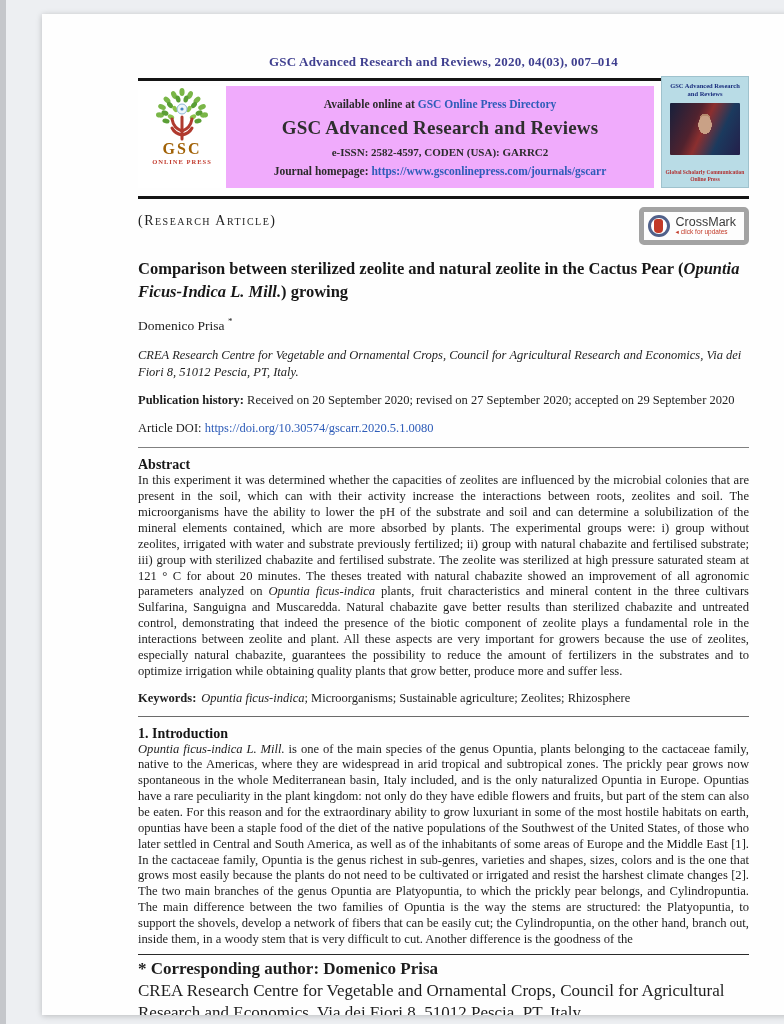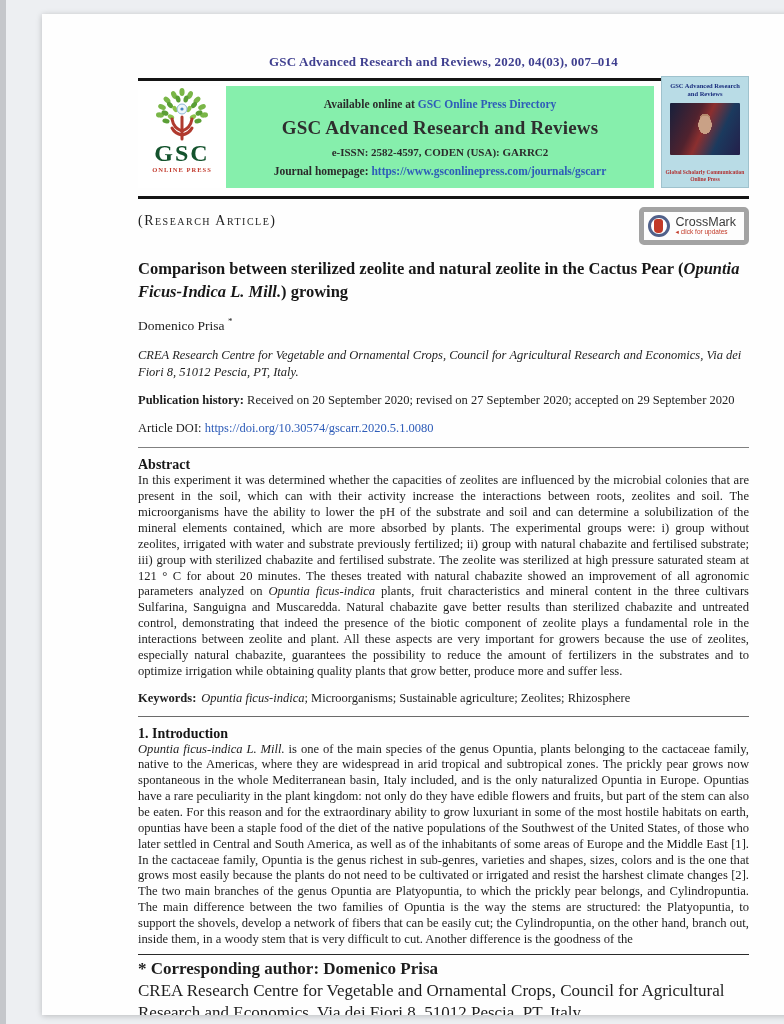--- a/index.html
+++ b/index.html
@@ -19,23 +19,23 @@
     overflow:hidden;
     padding-left:40px;
   }
   .content{padding:40px 55px 0 56px;}
 
   
   .citation{text-align:center;color:#3f3f8f;font-weight:bold;font-size:13px;letter-spacing:.2px;}
   .rule-thick{border-top:3px solid #141414;margin-top:8px;}
   .banner-row{display:flex;margin-top:5px;height:102px;align-items:stretch;}
   .logo-box{width:88px;display:flex;flex-direction:column;align-items:center;background:#fff;padding-top:1px;}
-  .logo-acronym{font-size:24px;font-weight:bold;color:#14532d;letter-spacing:2px;line-height:1;margin-top:-2px;}
+  .logo-acronym{font-size:16px;font-weight:bold;color:#a16207;letter-spacing:2px;line-height:1;margin-top:-2px;}
   .logo-sub{font-size:6.5px;font-weight:bold;color:#c23b2e;letter-spacing:1px;margin-top:1px;}
-  .banner-mid{flex:1;background:#86efac;display:flex;flex-direction:column;justify-content:center;align-items:center;gap:7px;padding:4px 8px;}
+  .banner-mid{flex:1;background:#f0abfc;display:flex;flex-direction:column;justify-content:center;align-items:center;gap:7px;padding:4px 8px;}
   .avail-line{font-size:11.5px;font-weight:bold;color:#2b2b2b;}
   .link{color:#2e5cb8;text-decoration:none;cursor:pointer;}
   .journal-title{font-size:19px;color:#2e2e2e;font-weight:600;letter-spacing:.2px;}
   .issn-line{font-size:11px;font-weight:bold;color:#2b2b2b;}
   .homepage-line{font-size:11.5px;font-weight:bold;color:#2b2b2b;}
   .cover-box{width:88px;margin-left:7px;margin-top:-10px;height:112px;background:#b9dce6;border:1px solid #9fc2cd;
     display:flex;flex-direction:column;align-items:center;padding:5px 3px 4px;box-sizing:border-box;}
   .cover-title{font-size:6.5px;font-weight:bold;color:#1b2f7e;text-align:center;line-height:1.3;}
   .cover-img{width:70px;height:52px;margin-top:4px;border-radius:1px;
     background:

